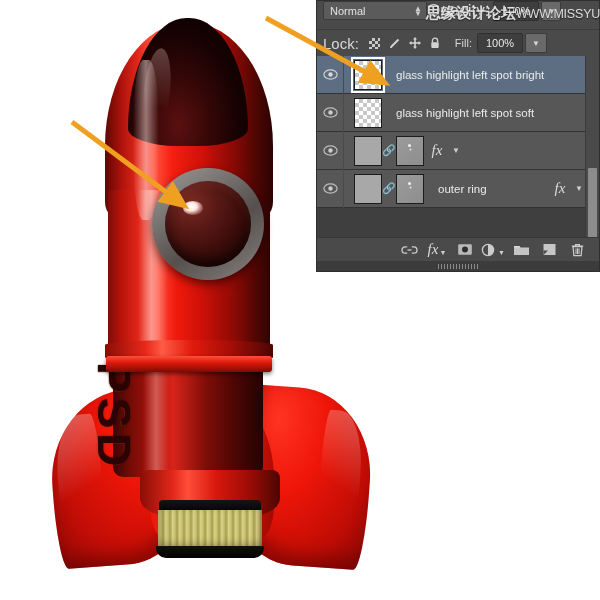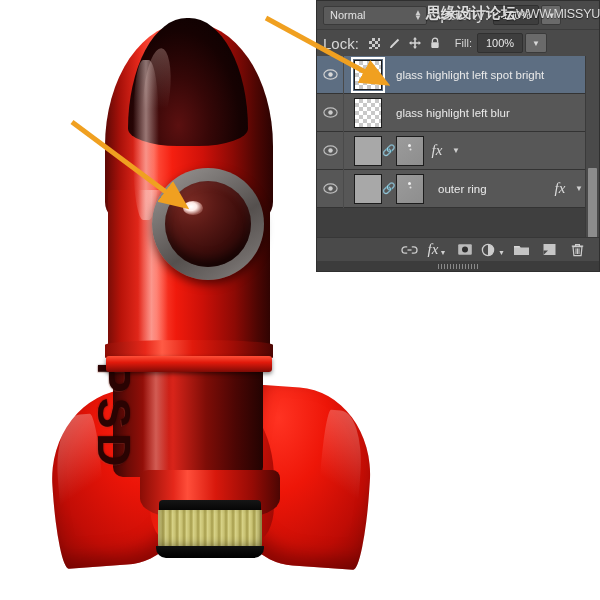--- a/index.html
+++ b/index.html
@@ -170,21 +170,21 @@
   #ps-panel{
     position:absolute;left:316px;top:0;width:284px;height:272px;
     background:#4a4a4a;
     z-index:30;
     border:1px solid #2f2f2f;
     box-sizing:border-box;
     font-size:11px;color:#d6d6d6;
     user-select:none;
   }
   .ps-toprow{
-    height:28px;display:flex;align-items:center;padding:0 6px;
+    height:28px;display:flex;padding:0 6px;
     background:#4a4a4a;border-bottom:1px solid #3c3c3c;
   }
   .blend-select{
     width:104px;height:19px;
     background:#5b5b5b;border:1px solid #3a3a3a;border-radius:2px;
     display:flex;align-items:center;justify-content:space-between;
     padding:0 4px 0 6px;box-sizing:border-box;
     font-size:11px;color:#e2e2e2;
   }
   .spin{display:flex;flex-direction:column;line-height:5px;font-size:8px;color:#cfcfcf;}
@@ -398,33 +398,33 @@
             <ellipse cx="7.5" cy="5.5" rx="6.6" ry="4.6" fill="none" stroke="#d0d0d0" stroke-width="1.2"></ellipse>
             <circle cx="7.5" cy="5.5" r="2.2" fill="#d8d8d8"></circle>
           </svg>
         </div>
         <div class="thumb-cell">
           <div class="thumb selected-thumb"></div>
         </div>
         <div class="layer-name">glass highlight left spot bright</div>
       </div>
 
-
       <div class="layer-row">
         <div class="eye-cell">
           <svg width="15" height="11" viewBox="0 0 15 11">
             <ellipse cx="7.5" cy="5.5" rx="6.6" ry="4.6" fill="none" stroke="#bdbdbd" stroke-width="1.2"></ellipse>
             <circle cx="7.5" cy="5.5" r="2.2" fill="#cccccc"></circle>
           </svg>
         </div>
         <div class="thumb-cell">
           <div class="thumb"></div>
         </div>
-        <div class="layer-name">glass highlight left blur</div>
-      </div>
+        <div class="layer-name">glass highlight left spot soft</div>
+      </div>
+
 
       <div class="layer-row">
         <div class="eye-cell">
           <svg width="15" height="11" viewBox="0 0 15 11">
             <ellipse cx="7.5" cy="5.5" rx="6.6" ry="4.6" fill="none" stroke="#bdbdbd" stroke-width="1.2"></ellipse>
             <circle cx="7.5" cy="5.5" r="2.2" fill="#cccccc"></circle>
           </svg>
         </div>
         <div class="thumb-cell">
           <div class="thumb solid"></div>

